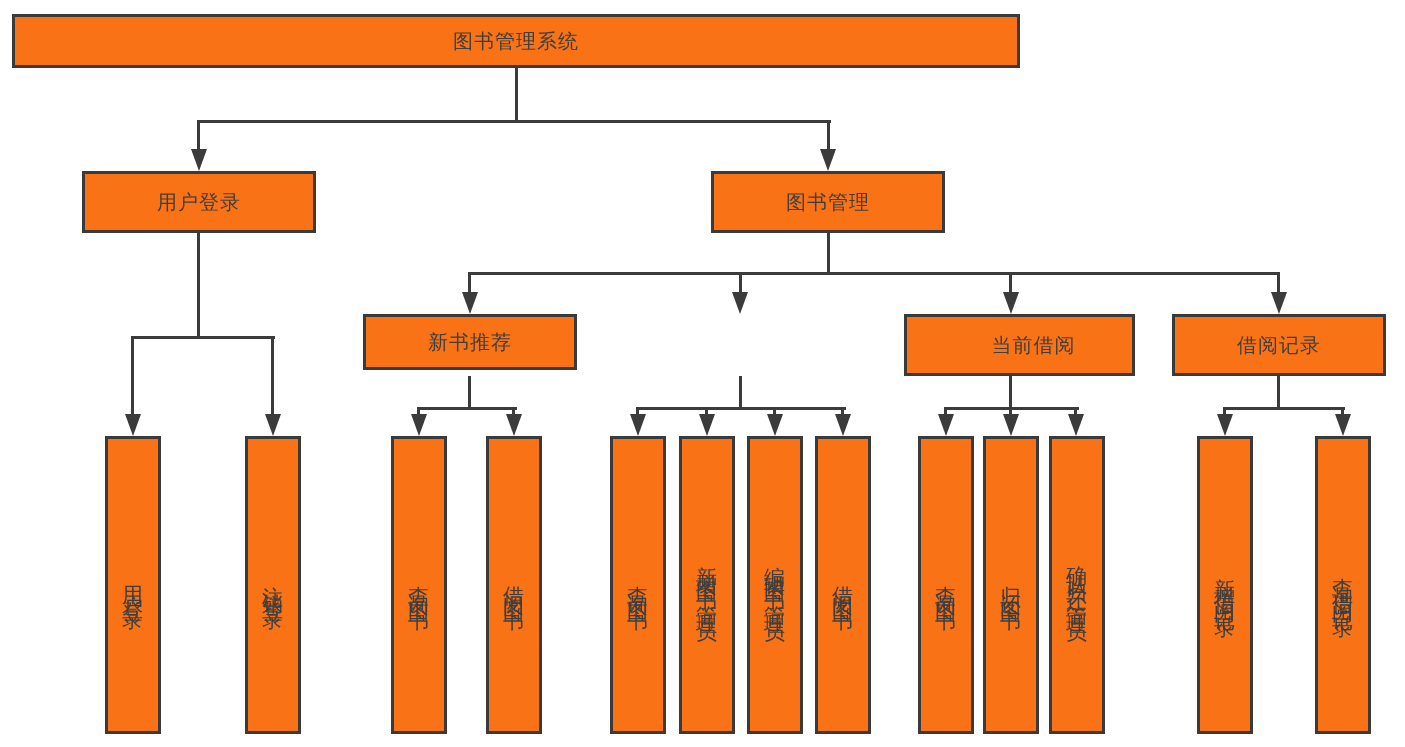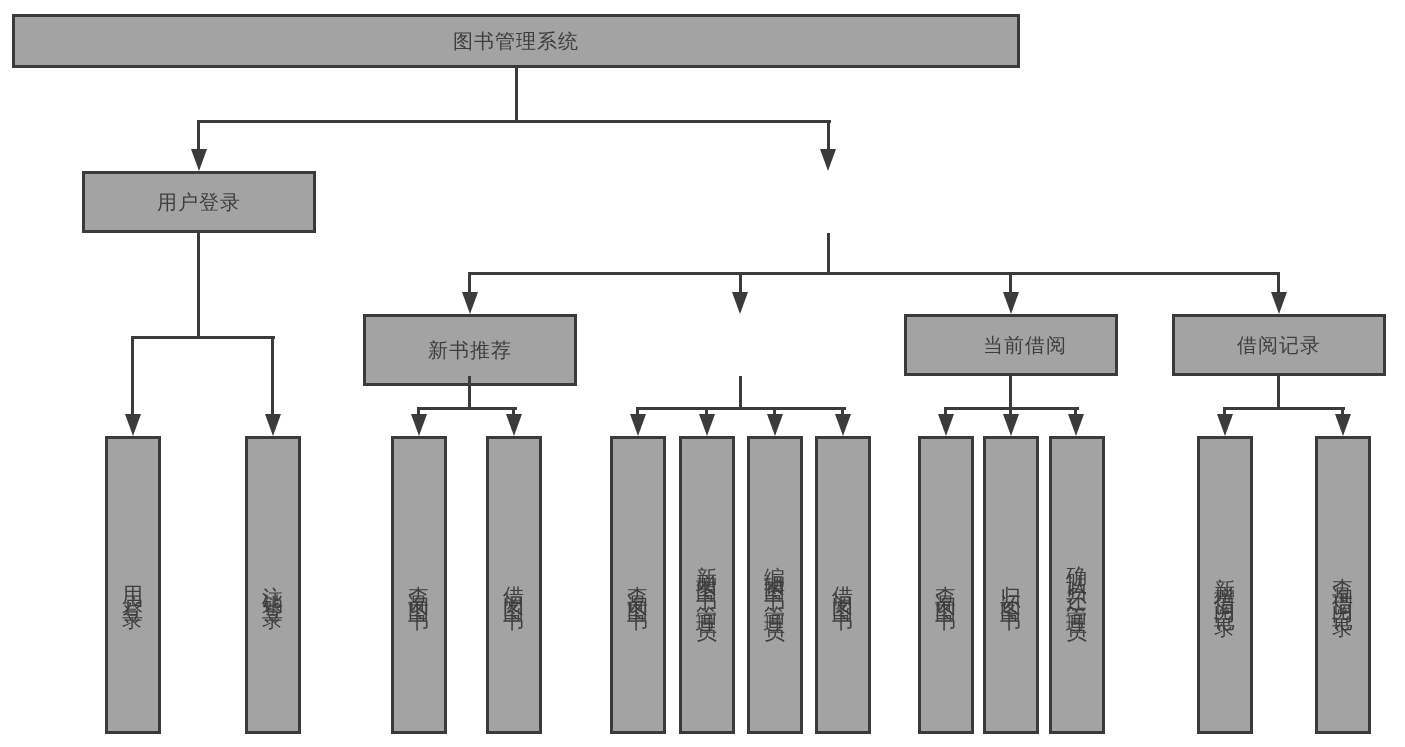--- a/index.html
+++ b/index.html
@@ -6,21 +6,21 @@
   .canvas {
     position: relative;
     width: 1405px;
     height: 747px;
     background: #ffffff;
     font-family: "Liberation Sans", sans-serif;
     overflow: hidden;
   }
   .box {
     position: absolute;
-    background: #a3a3a3;
+    background: #f97316;
     border: 3px solid #3a3a3a;
     box-sizing: border-box;
     display: flex;
     align-items: center;
     justify-content: center;
     color: #3e3e3e;
   }
   .h-node { font-size: 20px; letter-spacing: 1px; }
   .v-node .label {
     writing-mode: vertical-rl;
@@ -54,25 +54,28 @@
 
 <div class="canvas">
 
   <div class="box h-node" style="left:12px; top:14px; width:1008px; height:54px;">
     <span>图书管理系统</span>
   </div>
 
   <div class="box h-node" style="left:82px; top:171px; width:234px; height:62px;">
     <span>用户登录</span>
   </div>
+  <div class="box h-node" style="left:711px; top:171px; width:234px; height:62px;">
+    <span>图书管理</span>
+  </div>
 
-  <div class="box h-node" style="left:363px; top:314px; width:214px; height:72px;align-items:center;">
+  <div class="box h-node" style="left:363px; top:314px; width:214px; height:56px;align-items:center;">
     <span>新书推荐</span>
   </div>
-  <div class="box h-node" style="left:904px; top:314px; width:214px; height:62px;padding-left:28px;">
+  <div class="box h-node" style="left:904px; top:314px; width:231px; height:62px;padding-left:28px;">
     <span>当前借阅</span>
   </div>
   <div class="box h-node" style="left:1172px; top:314px; width:214px; height:62px;">
     <span>借阅记录</span>
   </div>
 
   <div class="box v-node" style="left:105px; top:436px; width:56px; height:298px;">
     <span class="label">用户登录</span>
   </div>
   <div class="box v-node" style="left:245px; top:436px; width:56px; height:298px;">

